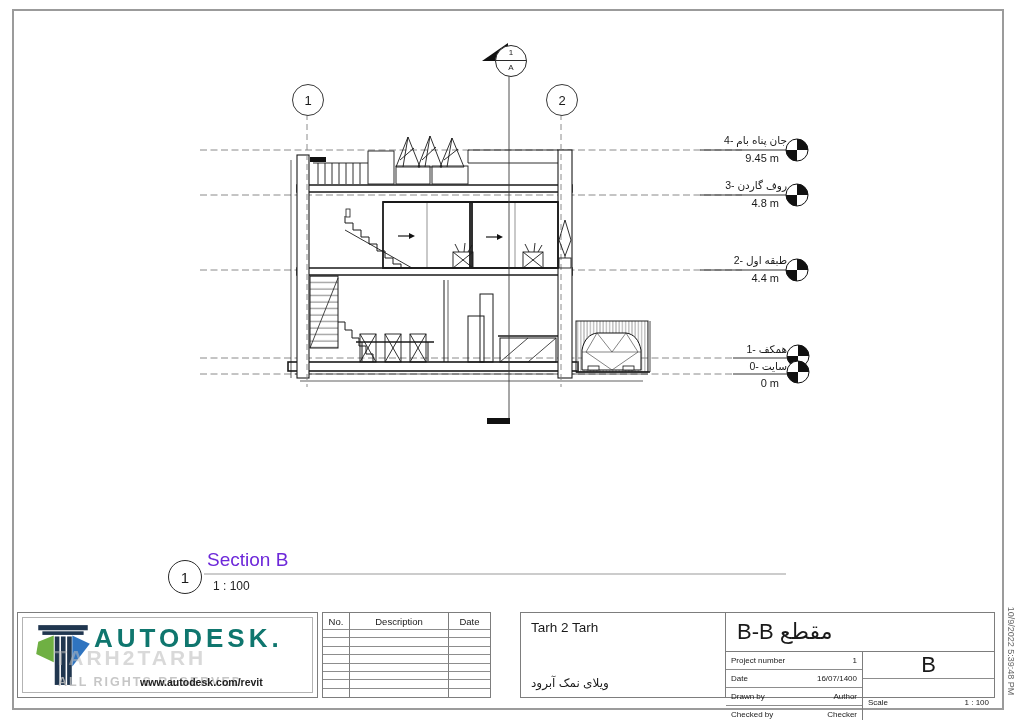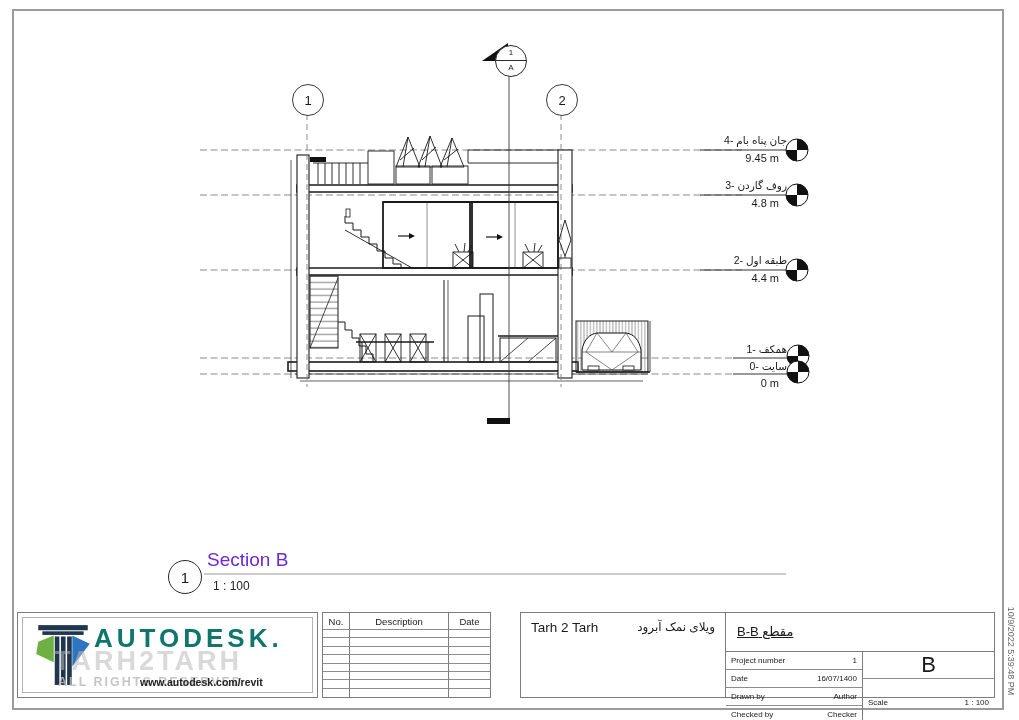--- a/index.html
+++ b/index.html
@@ -23,37 +23,37 @@
   .lvl-elev{font-size:11px;text-align:right;white-space:nowrap;}
   
   #vt-circle{left:168px;top:560px;width:32px;height:32px;border:1.5px solid #2a2a2a;font-size:15px;}
   #vt-title{left:207px;top:549px;font-size:19px;color:#6d28d9;}
   #vt-scale{left:213px;top:579px;font-size:12px;color:#222;}
   
   .tb-box{position:absolute;border:1px solid #7d7d7d;background:#fff;box-sizing:border-box;}
   #tb-logo{left:17px;top:612px;width:301px;height:86px;}
   #tb-logo-inner{position:absolute;left:4px;top:4px;right:4px;bottom:4px;border:1px solid #b3b3b3;}
   #logo-brand{left:76px;top:10px;font-size:26px;font-weight:600;letter-spacing:4px;color:#0f766e;}
-  #logo-wm1{left:36px;top:33px;font-size:27px;font-weight:700;letter-spacing:3px;color:rgba(185,185,185,0.55);}
+  #logo-wm1{left:36px;top:33px;font-size:21px;font-weight:700;letter-spacing:3px;color:rgba(185,185,185,0.55);}
   #logo-wm2{left:40px;top:62px;font-size:12.5px;font-weight:700;letter-spacing:2px;color:rgba(188,188,188,0.85);}
   #logo-url{left:122px;top:63px;font-size:10.5px;font-weight:700;color:#222;}
   #tb-rev{left:322px;top:612px;width:169px;height:86px;display:flex;flex-direction:column;}
   .rev-row{display:grid;grid-template-columns:27px 1fr 41px;flex:1;}
   .rev-row.head{flex:0 0 17px;font-size:9.5px;}
   .rev-row > div{border-right:1px solid #7d7d7d;border-bottom:1px solid #8d8d8d;
                  display:flex;align-items:center;justify-content:center;}
   .rev-row > div:last-child{border-right:none;}
   .rev-row:last-child > div{border-bottom:none;}
   #tb-proj{left:520px;top:612px;width:206px;height:86px;padding:7px 10px;display:flex;
-           flex-direction:row;justify-content:space-between;}
+           flex-direction:column;justify-content:space-between;}
   #tb-client{font-size:13.5px;}
   #tb-projname{font-size:12px;text-align:left;}
   #tb-sheet{left:725px;top:612px;width:270px;height:86px;}
   #tb-sheet-title{position:absolute;left:0;top:0;right:0;height:38px;line-height:38px;
-                  padding-left:11px;font-size:13px;direction:rtl;text-align:left;text-decoration:underline;}
+                  padding-left:11px;font-size:22px;direction:rtl;text-align:left;}
   #tb-grid{position:absolute;left:0;top:38px;right:0;bottom:0;border-top:1px solid #7d7d7d;
            display:grid;grid-template-columns:137px 1fr;}
   #tb-fields{border-right:1px solid #7d7d7d;display:flex;flex-direction:column;}
   .fld{flex:1;display:flex;align-items:center;justify-content:space-between;
        padding:0 5px;font-size:8px;border-bottom:1px solid #8d8d8d;}
   .fld:last-child{border-bottom:none;}
   #tb-right{display:flex;flex-direction:column;}
   #tb-sheetnum{flex:1;display:flex;align-items:center;justify-content:center;font-size:22px;}
   #tb-scale-row{flex:0 0 12px;border-top:1px solid #8d8d8d;display:flex;align-items:flex-end;
                 justify-content:space-between;padding:16px 5px;font-size:8px;}

